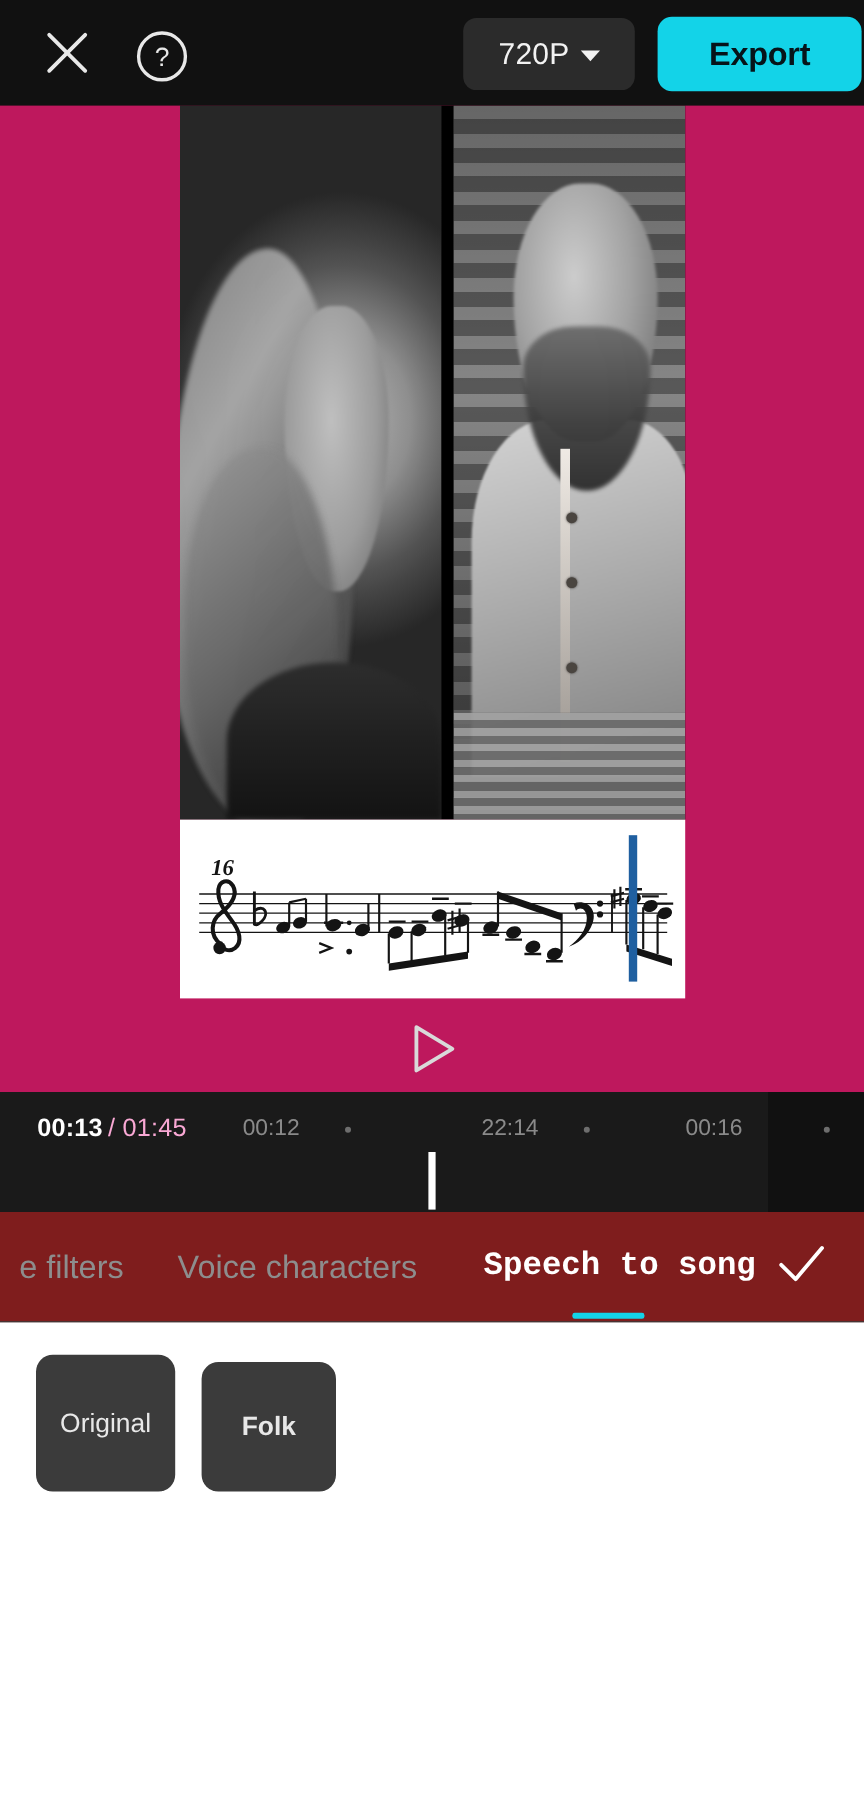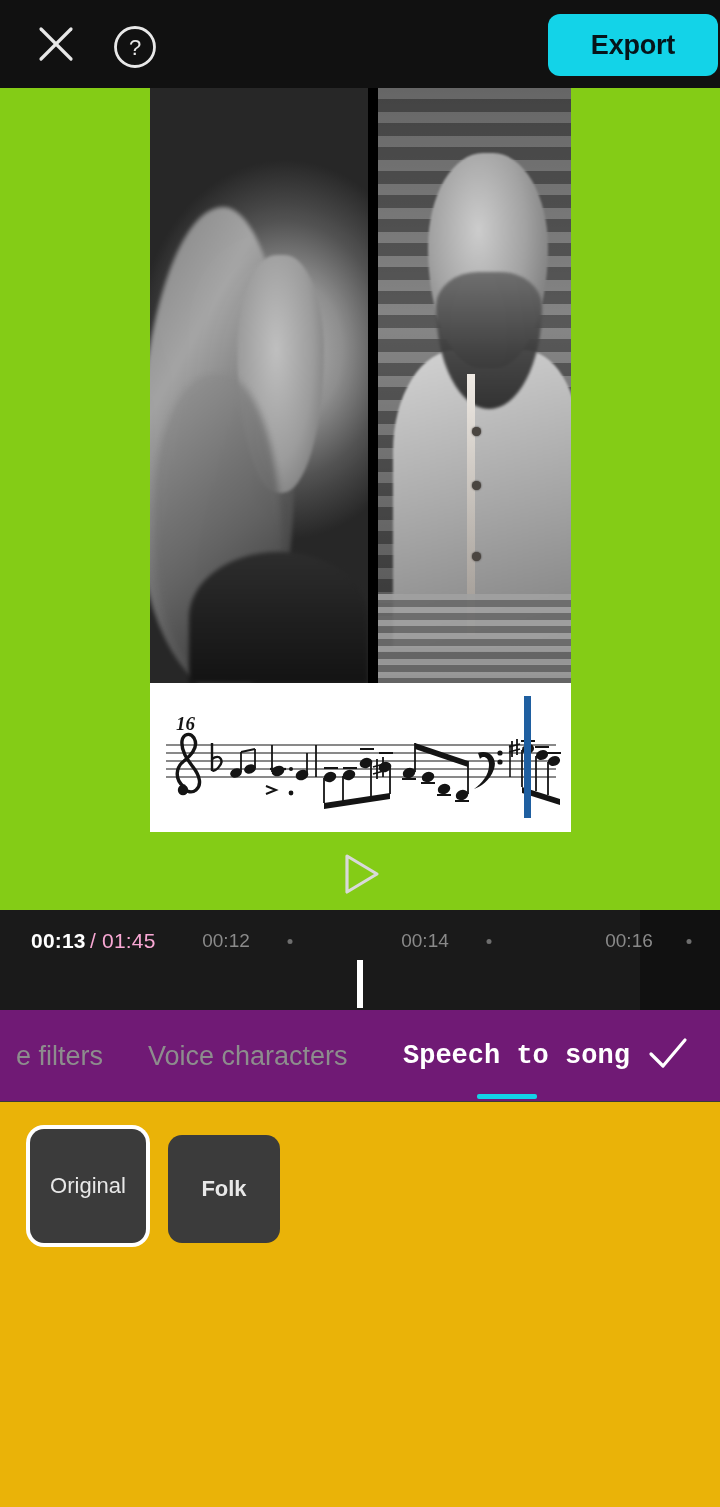--- a/index.html
+++ b/index.html
@@ -41,21 +41,21 @@
     position:absolute; left:548px; top:14px; width:170px; height:62px;
     background:#13d3e8; border-radius:12px;
     display:flex; align-items:center; justify-content:center;
     cursor:pointer;
   }
   .export-label { color:#06141a; font-size:27px; font-weight:bold; letter-spacing:-0.2px; }
 
   
   .preview-area {
     position:absolute; left:0; top:88px; width:720px; height:822px;
-    background:#84cc16;
+    background:#be185d;
   }
   .video-frame {
     position:absolute; left:150px; top:0px; width:421px; height:595px;
     overflow:hidden; background:#0b0b0b;
   }
   .vid-pane { position:absolute; top:0; height:100%; overflow:hidden; }
   .vid-left  { left:0px;   width:218px; background:#1f1f1f; }
   .vid-right { left:228px; width:193px; background:#2c2c2c; }
   .vid-gap { position:absolute; left:218px; top:0; width:10px; height:100%; background:#000; }
 
@@ -180,21 +180,21 @@
     background:#6e6e6e; transform:translateX(-50%);
   }
   .playhead {
     position:absolute; left:357px; top:960px; width:6px; height:48px;
     background:#ffffff;
   }
 
   
   .tabbar {
     position:absolute; left:0; top:1010px; width:720px; height:92px;
-    background:#701a75;
+    background:#7f1d1d;
   }
   .tab {
     position:absolute; top:31px; font-size:27px; color:#8d8d8d;
     white-space:nowrap; cursor:pointer;
   }
   .tab.active { color:#ffffff; font-weight:bold;font-family:Liberation Mono, monospace; }
   .tab-underline {
     position:absolute; top:1094px; left:477px; width:60px; height:5px;
     background:#13d3e8; border-radius:2px;
   }
@@ -203,21 +203,21 @@
     cursor:pointer;
   }
   .tab-divider {
     position:absolute; left:0; top:1101px; width:720px; height:1px;
     background:#3a3a3a;
   }
 
   
   .presets {
     position:absolute; left:0; top:1102px; width:720px; height:405px;
-    background:#eab308;
+    background:#ffffff;
   }
   .preset-card {
     position:absolute; top:27px; width:112px; height:108px;
     background:#3b3b3b; border-radius:14px;
     display:flex; align-items:center; justify-content:center;
     cursor:pointer;
   }
   .preset-card .preset-label { font-size:22px; color:#e8e8e8; }
   .preset-card.selected {
     top:27px; background:#3b3b3b;
@@ -242,20 +242,24 @@
       </svg>
     </div>
 
     <div class="icon-help">
       <svg width="46" height="46" viewBox="0 0 46 46">
         <circle cx="23" cy="23" r="19.5" fill="none" stroke="#e8e8e8" stroke-width="2.8"></circle>
         <text x="23" y="31" text-anchor="middle" font-family="Liberation Sans, sans-serif" font-size="22" fill="#e8e8e8">?</text>
       </svg>
     </div>
 
+    <div class="res-pill">
+      <span class="res-pill-label">720P</span>
+      <span class="caret-down"></span>
+    </div>
 
     <div class="export-btn">
       <span class="export-label">Export</span>
     </div>
   </div>
 
   <div class="preview-area">
 
     <div class="video-frame">
       <div class="vid-pane vid-left">
@@ -409,23 +413,23 @@
       </svg>
     </div>
   </div>
 
   <div class="timeline">
     <span class="time-current">00:13</span>
     <span class="time-total">/ 01:45</span>
     <div class="ruler" id="ruler">
         <div class="ruler-label" style="left: 190px;">00:12</div>
         <div class="ruler-dot" style="left: 290px;"></div>
-        <div class="ruler-label" style="left: 389px;">00:14</div>
+        <div class="ruler-label" style="left: 389px;">22:14</div>
         <div class="ruler-dot" style="left: 489px;"></div>
-        <div class="ruler-label" style="left: 593px;">00:16</div>
+        <div class="ruler-label" style="left: 559px;">00:16</div>
         <div class="ruler-dot" style="left: 689px;"></div>
       </div>
   </div>
   <div class="playhead"></div>
 
   <div class="tabbar" id="tabbar">
       <div class="tab" style="left: 16px;">e filters</div>
       <div class="tab" style="left: 148px;">Voice characters</div>
       <div class="tab active" style="left: 403px;">Speech to song</div>
     </div>

